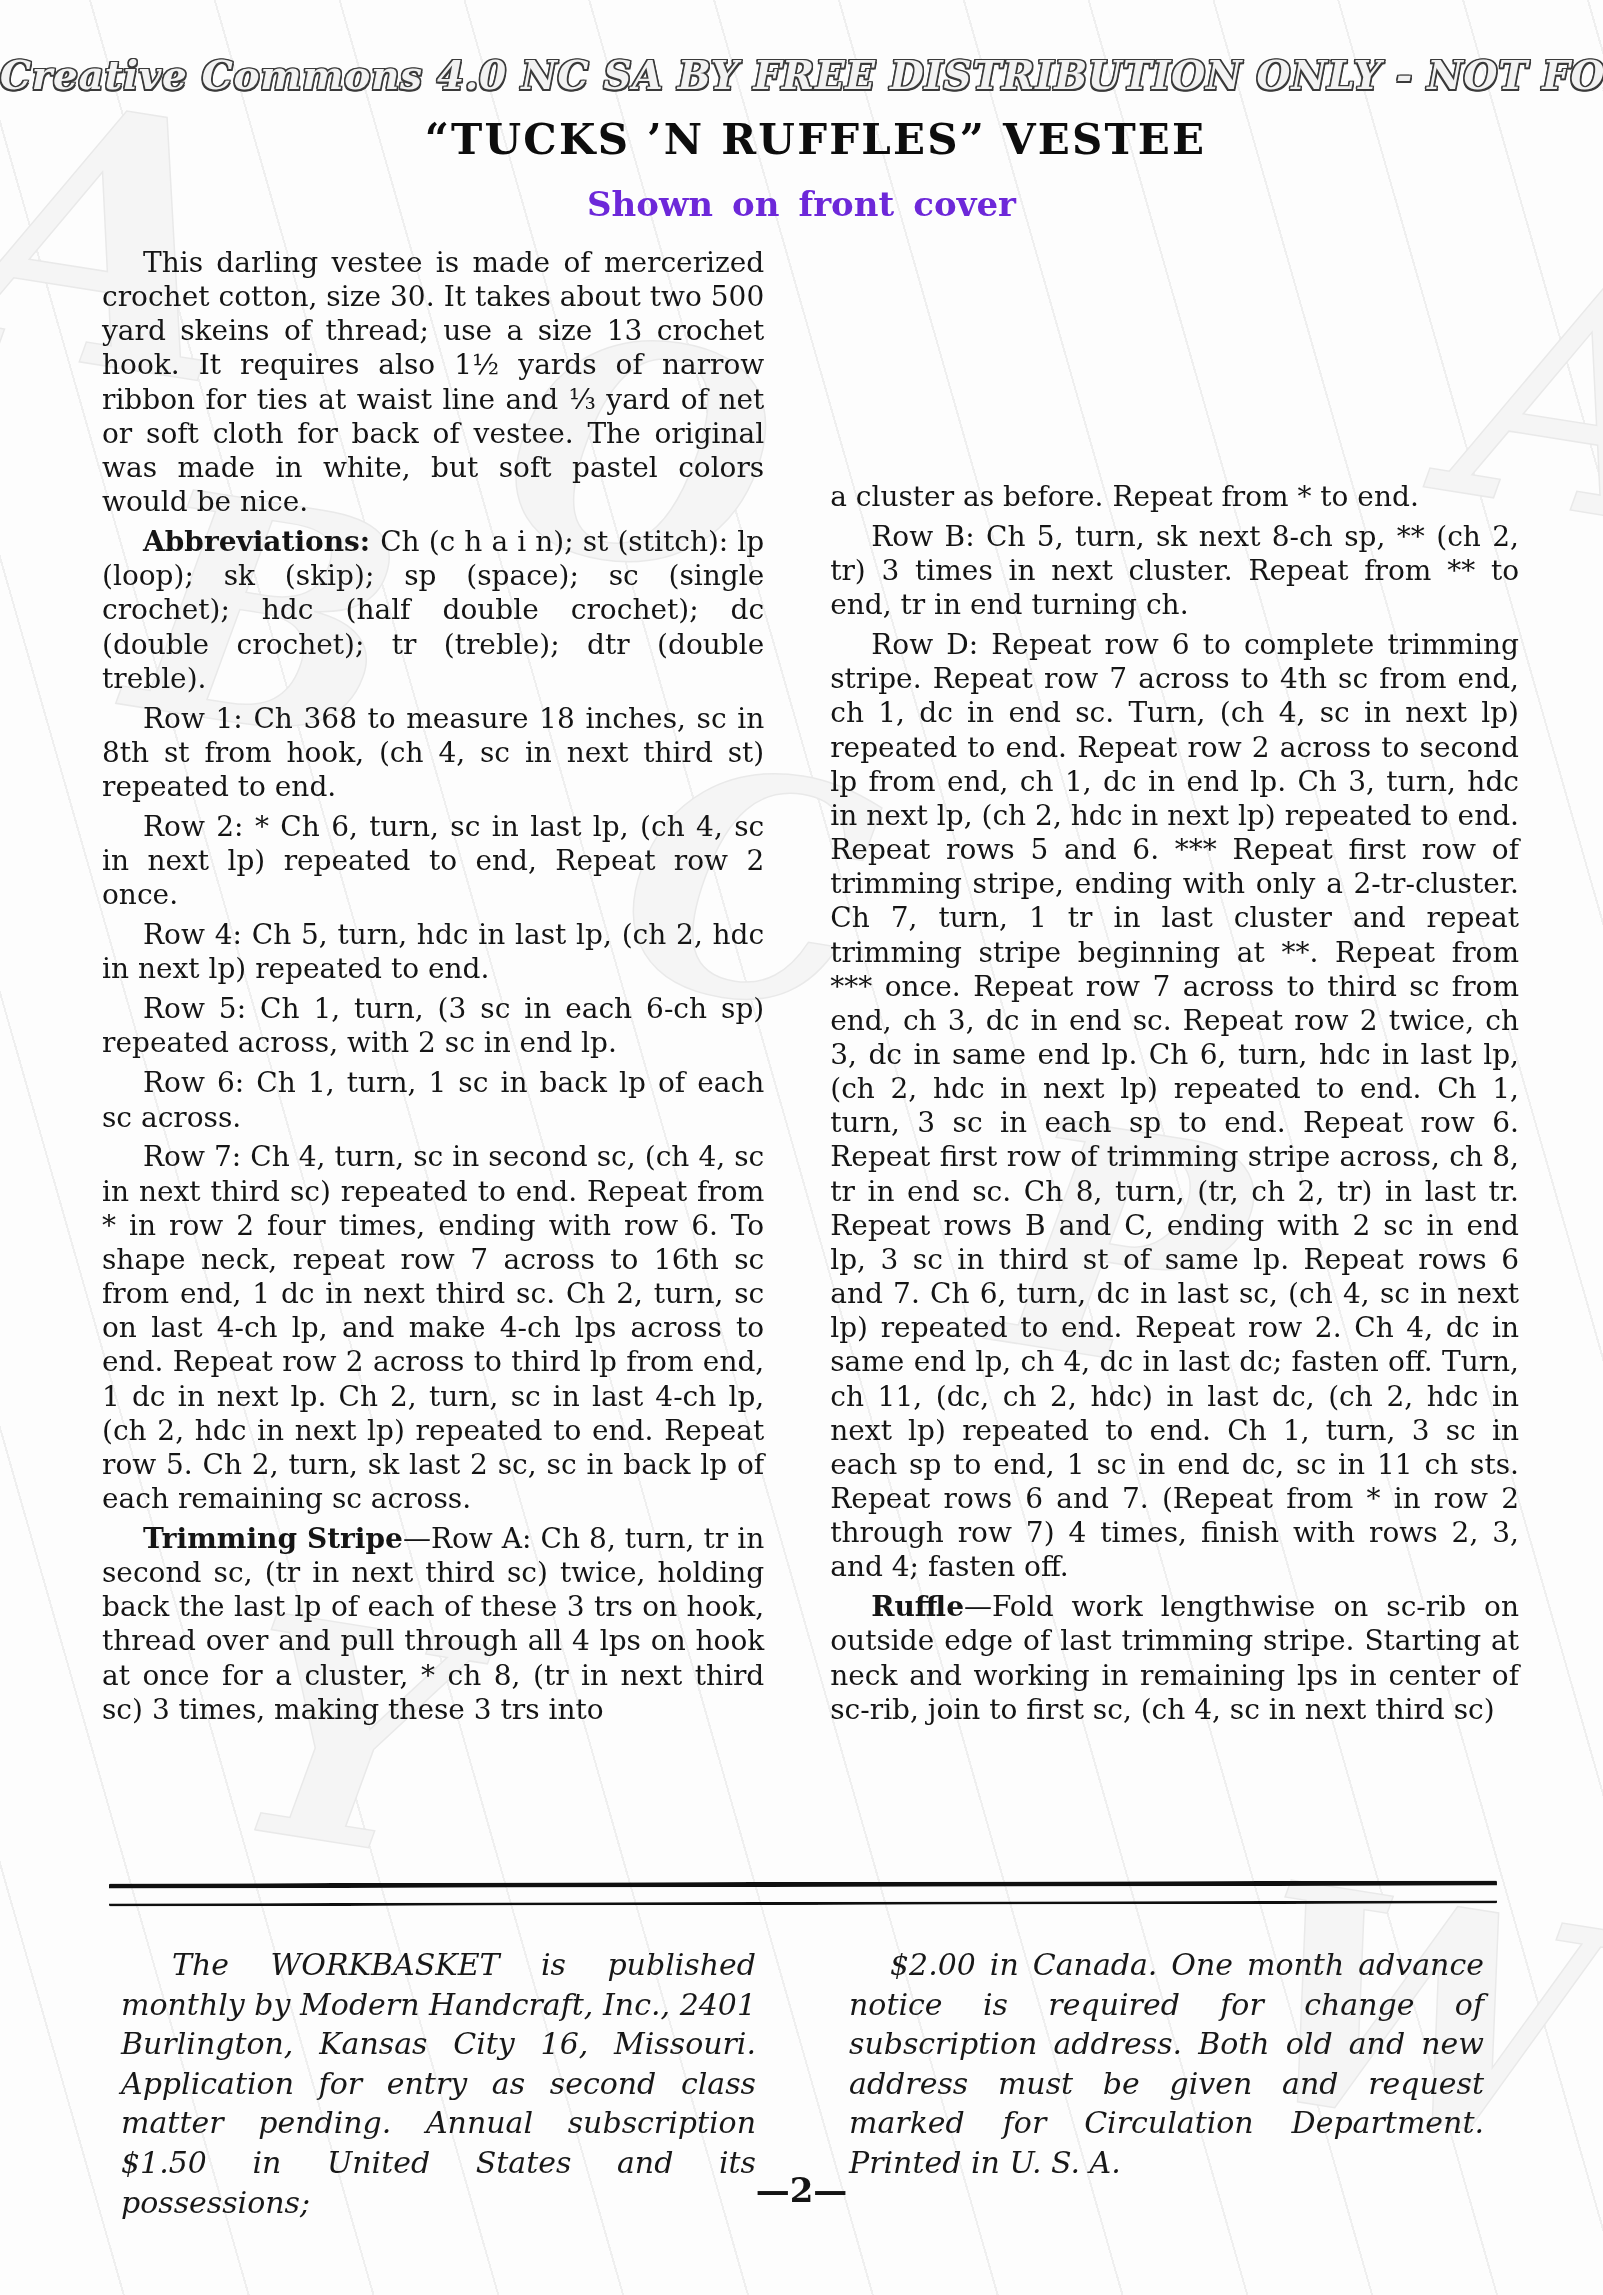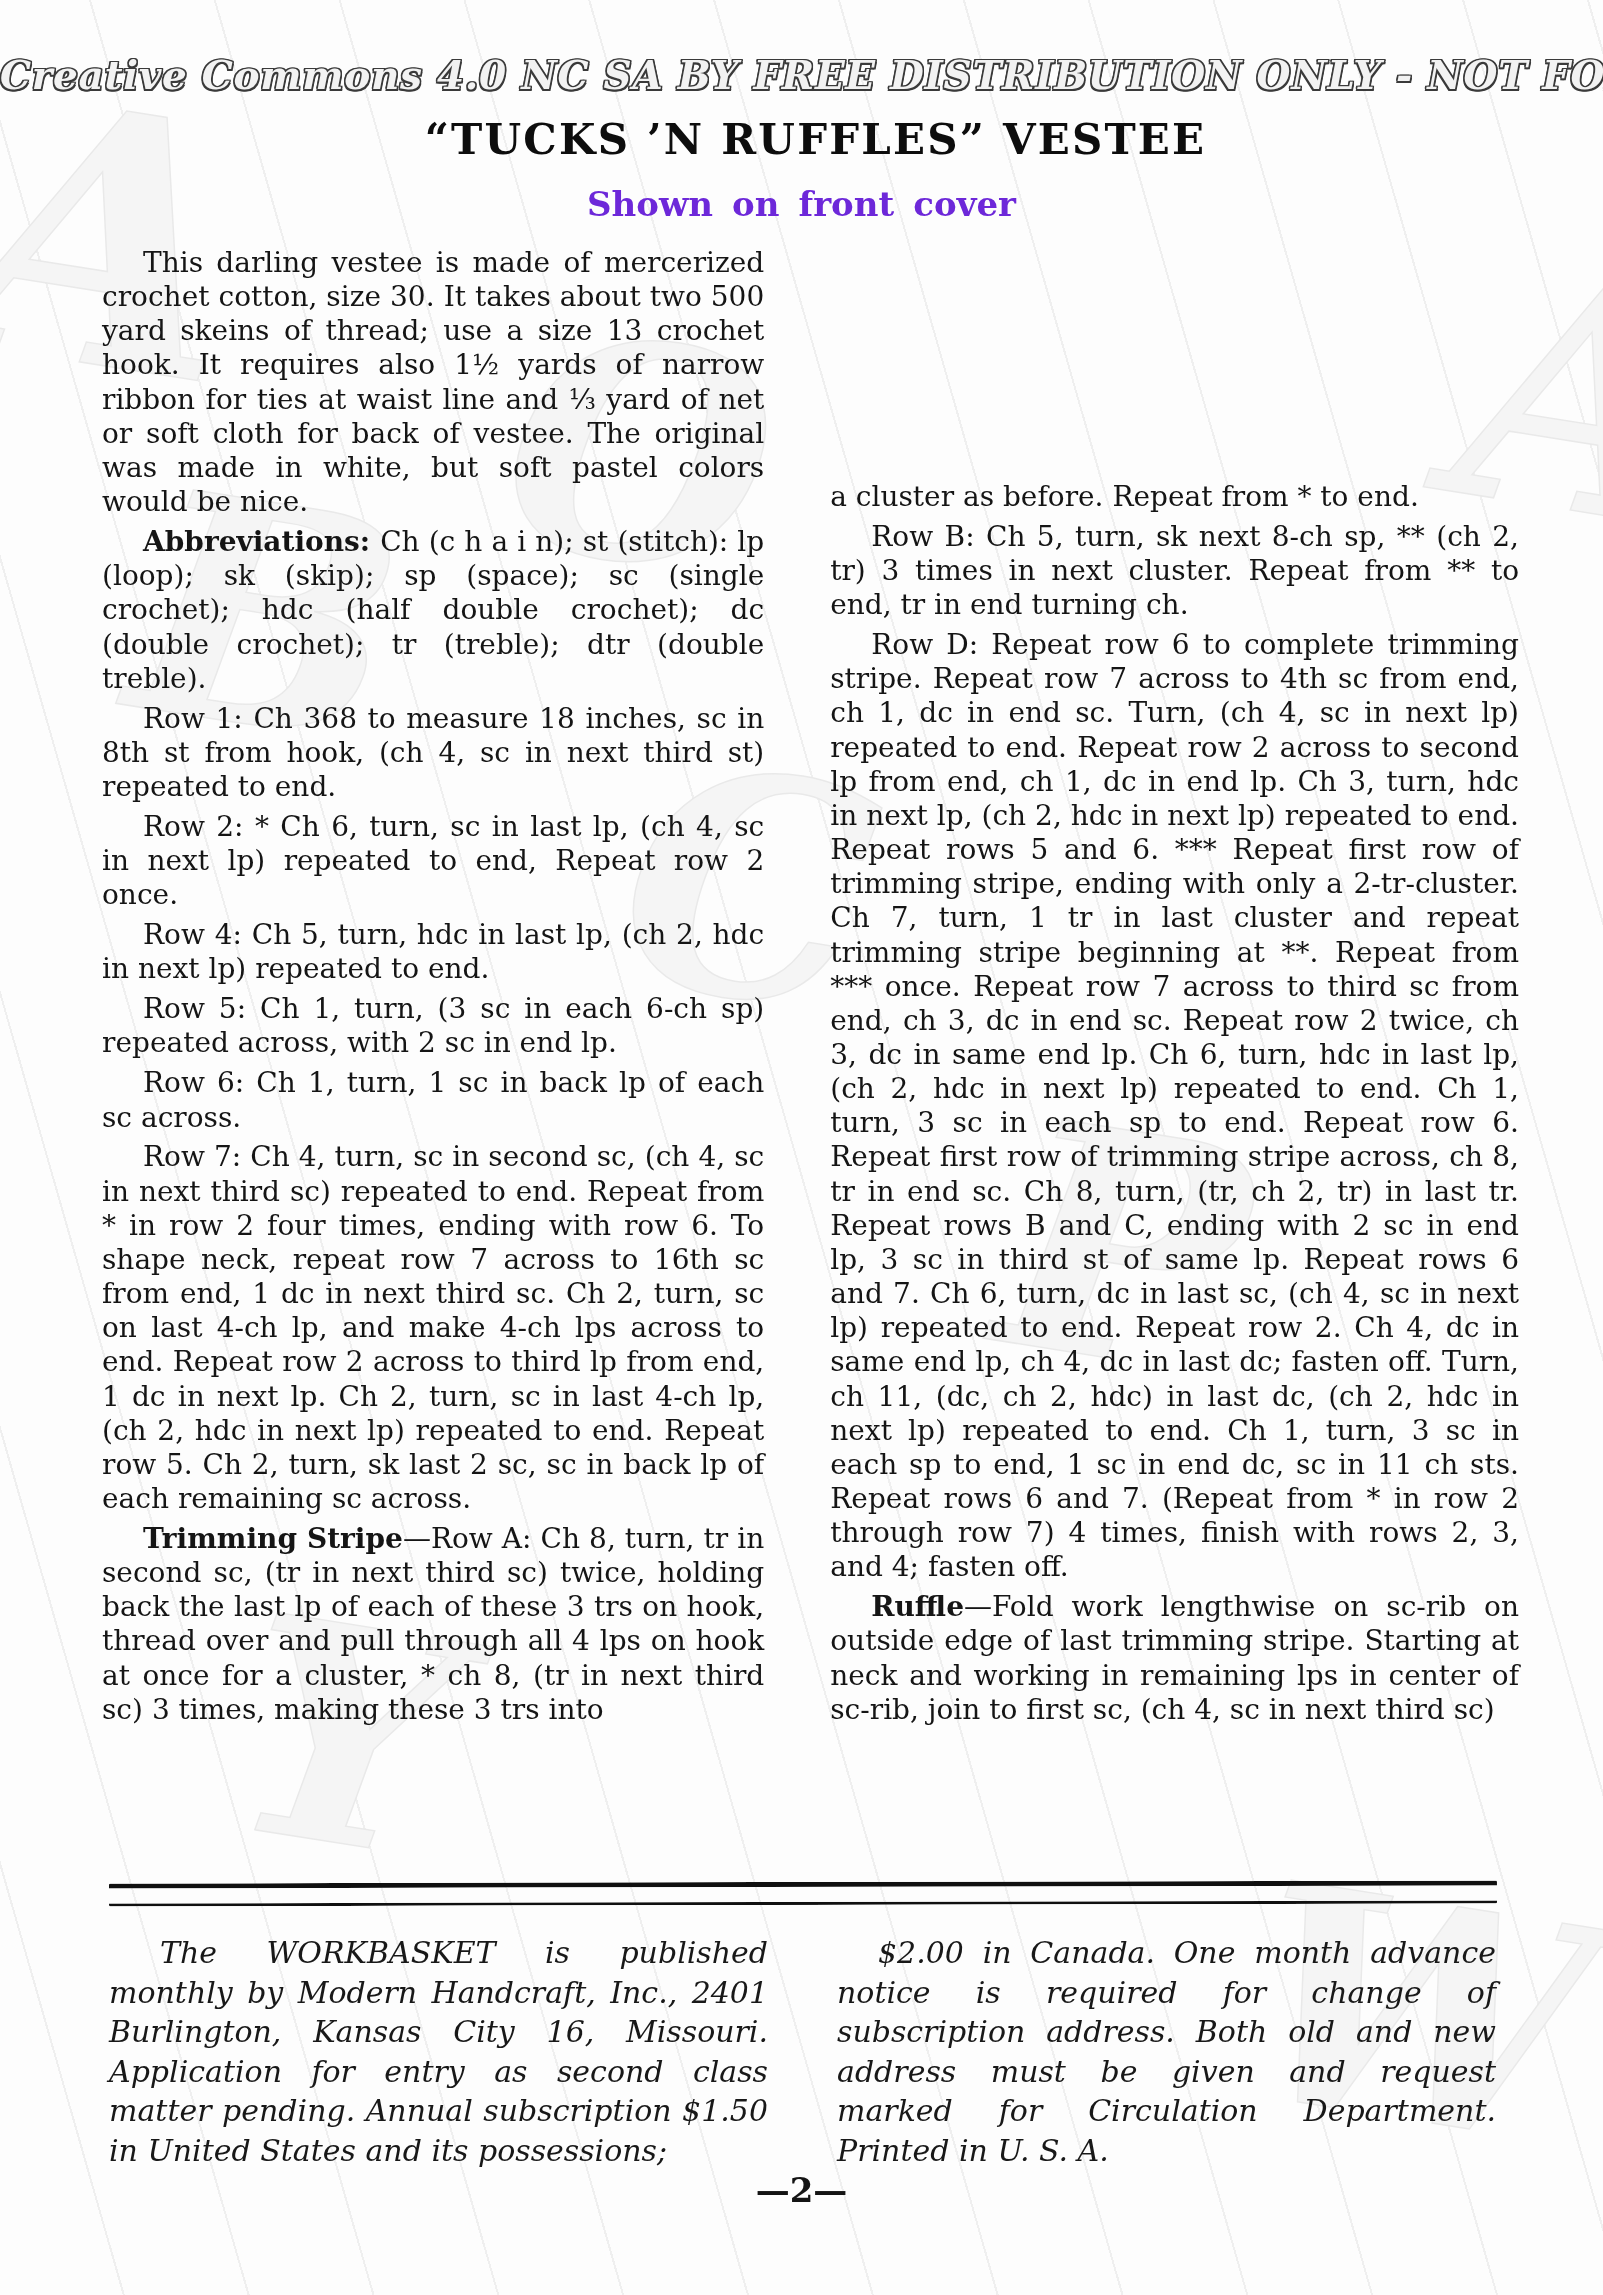--- a/index.html
+++ b/index.html
@@ -68,21 +68,21 @@
   }
   .publisher{
     position:absolute;left:109px;top:1933px;width:1388px;
     display:flex;gap:69px;
     font-style:italic;
     font-size:30px;line-height:1.32;
     text-align:justify;
     color:#181818;
   }
   .pub-col{width:659px;}
-  .pub-col .para{margin:0;}
+  .pub-col .para{margin:12px;}
   .pub-left .para{text-indent:51px;}
   .page-number{
     position:absolute;left:0;top:2170px;width:100%;
     text-align:center;font-weight:700;font-size:34px;color:#141414;
   }
   .footer-url{
     position:absolute;left:0;top:2207px;width:100%;
     text-align:center;
     font-style:italic;font-weight:700;
     font-size:44px;letter-spacing:1.5px;word-spacing:10.2px;

